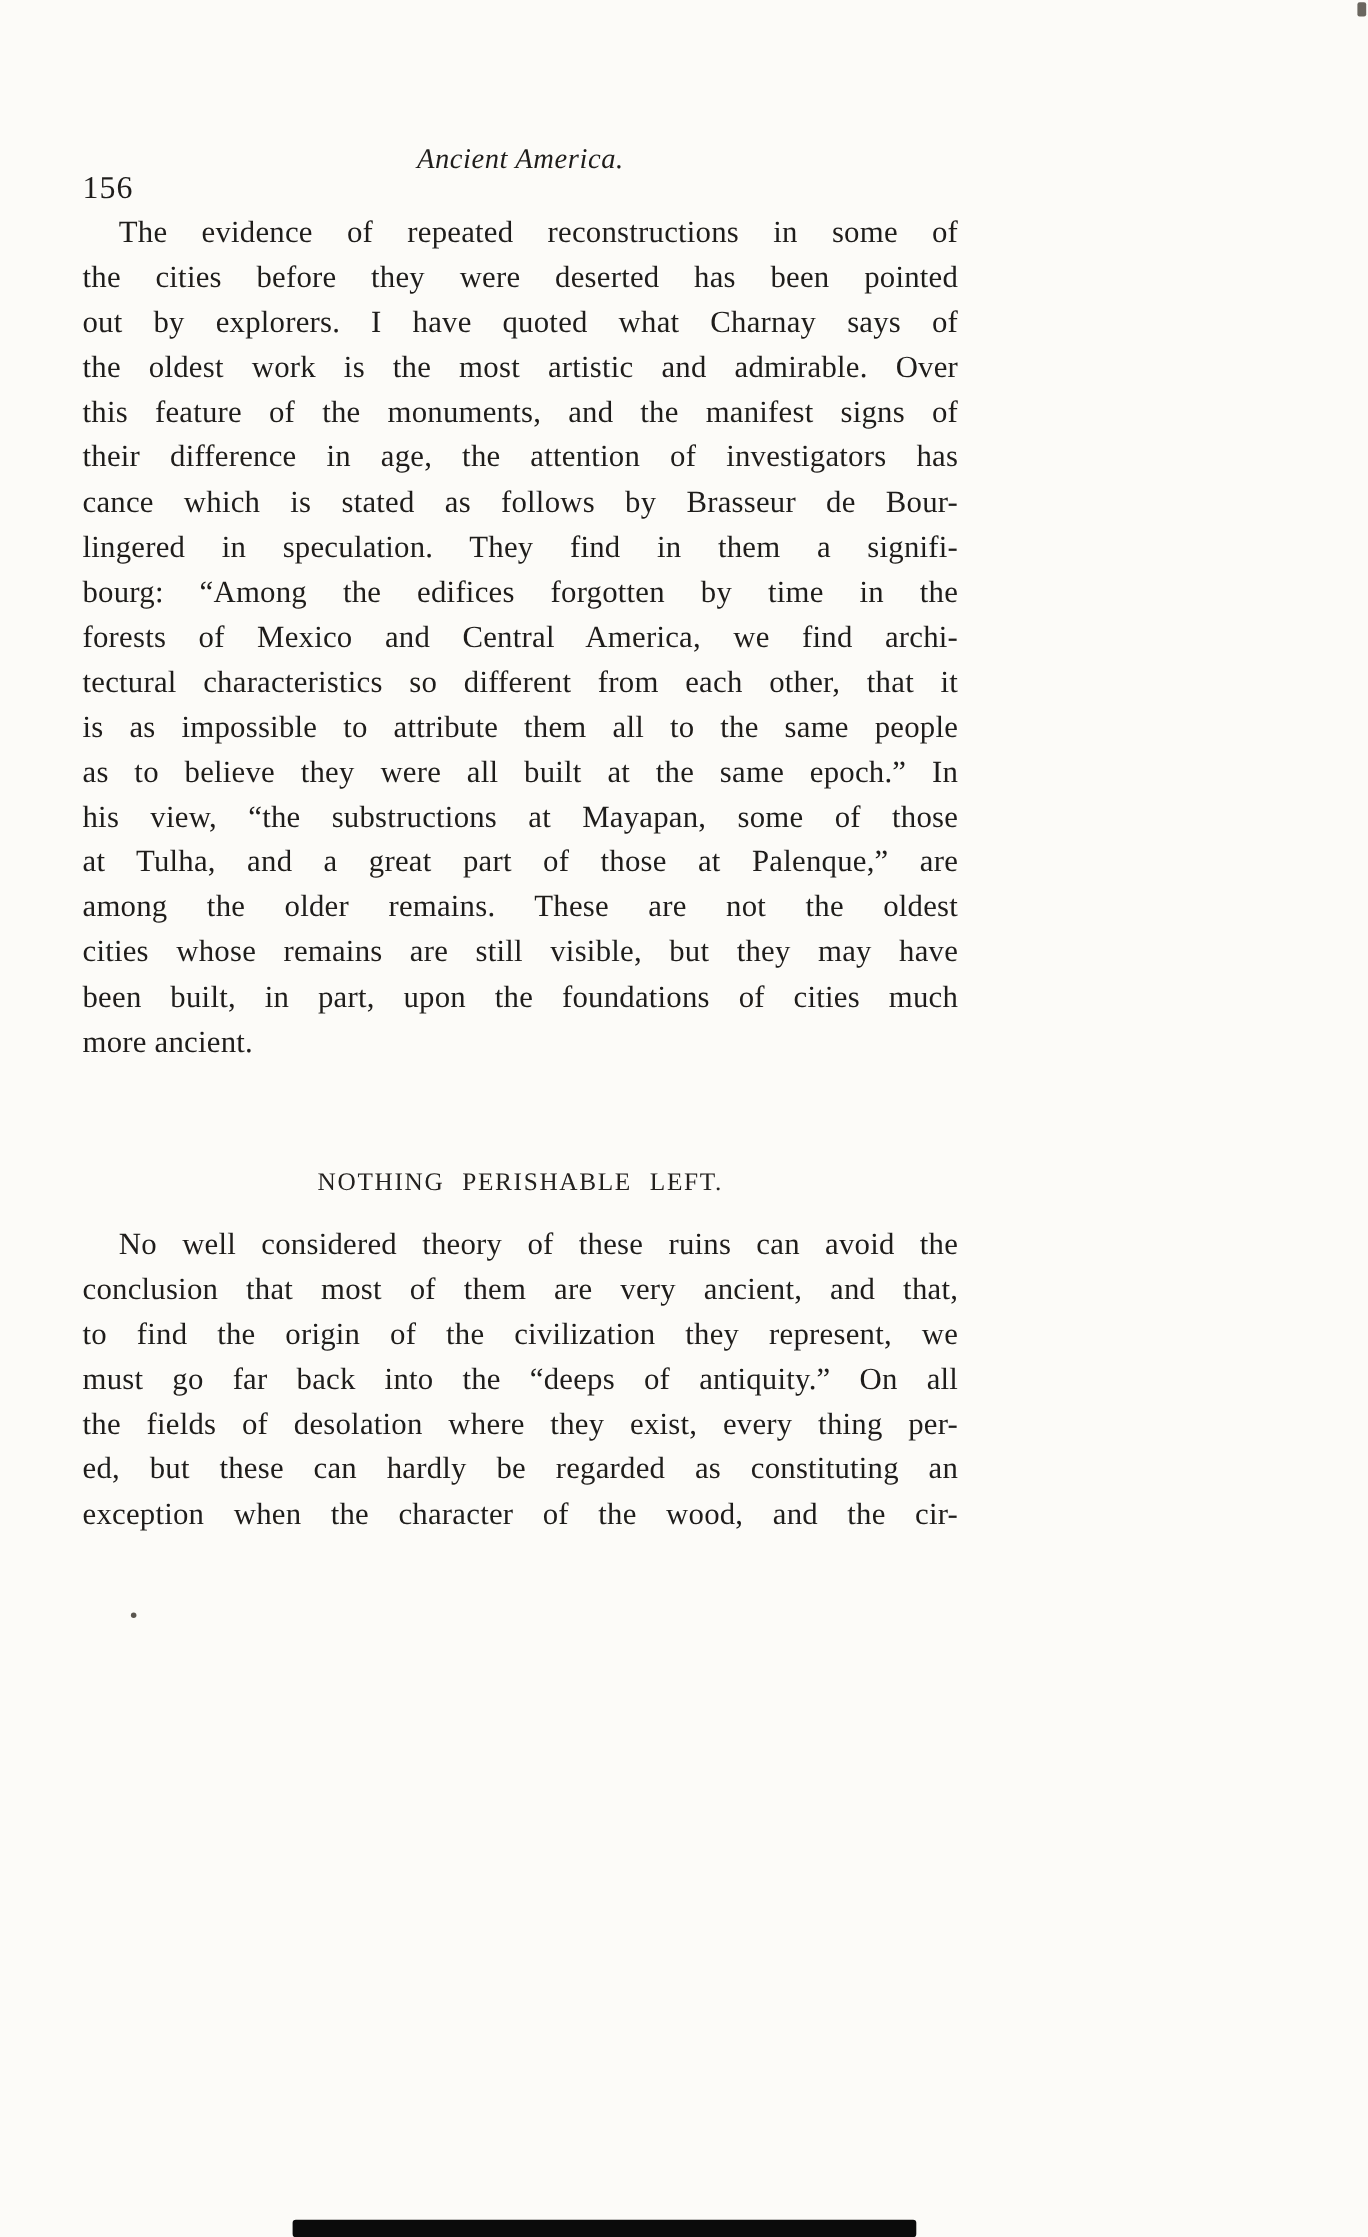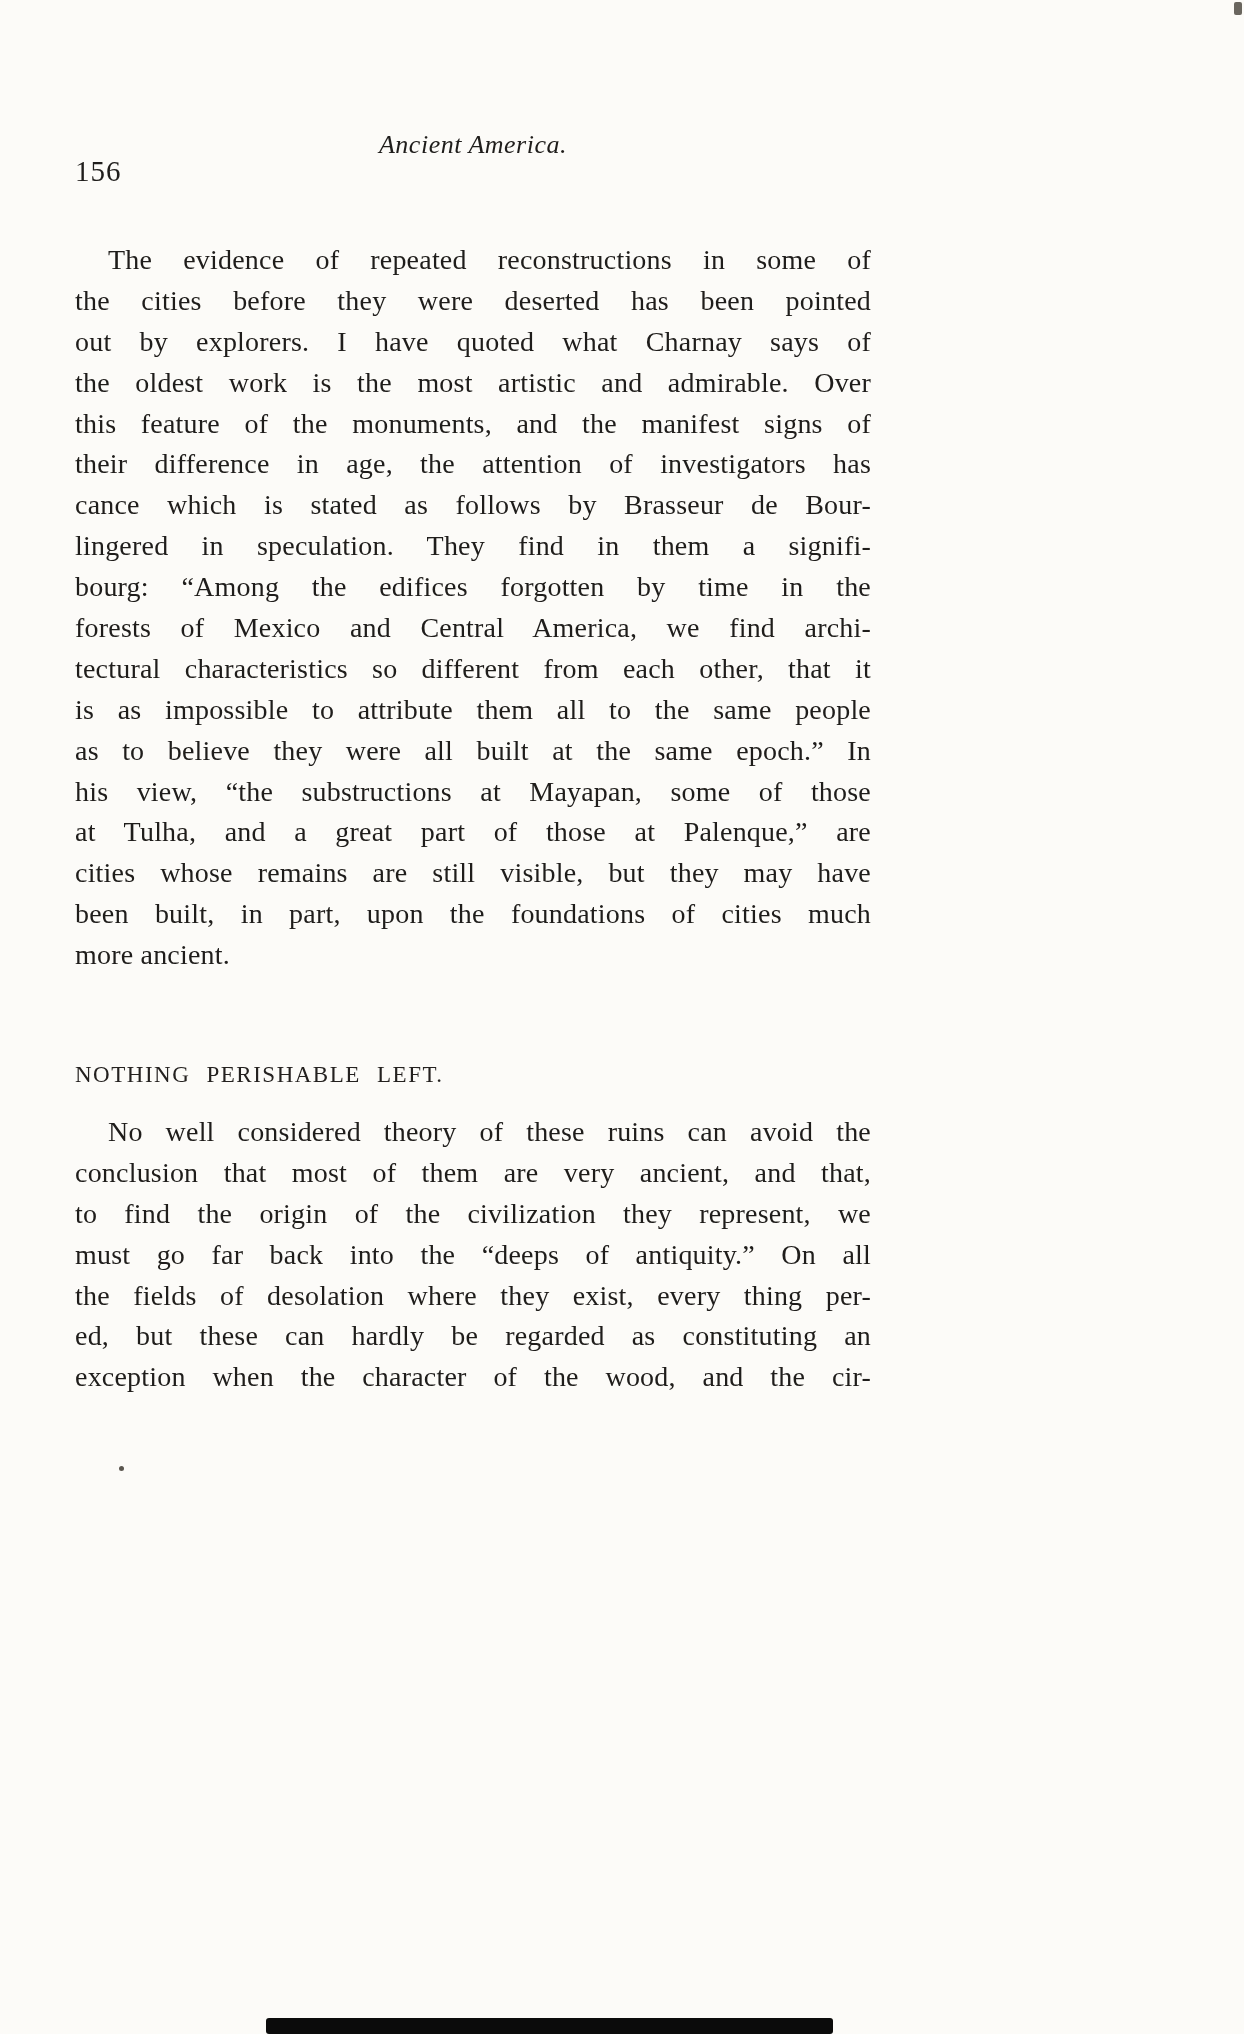--- a/index.html
+++ b/index.html
@@ -53,23 +53,24 @@
     text-align-last: justify;
     white-space: nowrap;
     letter-spacing: 0.2px;
   }
   .para .line.lastline {
     text-align-last: left;
   }
   .para.indent .line:first-child {
     text-indent: 33px;
   }
-  .para1 { top: 192px; margin-top: 48px; }
+  .para1 { top: 192px; }
   .section-heading {
     top: 1062px;
+    text-align: center;
     font-size: 23px;
     letter-spacing: 1.5px;
     word-spacing: 9px;
     color: #24211f;
   }
   .para2 { top: 1112px; }
   
   .ink-dot {
     position: absolute;
     left: 119px;
@@ -117,20 +118,21 @@
       <div class="line">their difference in age, the attention of investigators has</div>
       <div class="line">cance which is stated as follows by Brasseur de Bour-</div>
       <div class="line">lingered in speculation.  They find in them a signifi-</div>
       <div class="line">bourg: “Among the edifices forgotten by time in the</div>
       <div class="line">forests of Mexico and Central America, we find archi-</div>
       <div class="line">tectural characteristics so different from each other, that it</div>
       <div class="line">is as impossible to attribute them all to the same people</div>
       <div class="line">as to believe they were all built at the same epoch.”  In</div>
       <div class="line">his view, “the substructions at Mayapan, some of those</div>
       <div class="line">at Tulha, and a great part of those at Palenque,” are</div>
+      <div class="line">among the older remains.  These are not the oldest</div>
       <div class="line">cities whose remains are still visible, but they may have</div>
       <div class="line">been built, in part, upon the foundations of cities much</div>
       <div class="line lastline">more ancient.</div>
     </div>
 
   <div class="textblock section-heading">NOTHING PERISHABLE LEFT.</div>
 
   <div class="textblock para para2 indent">
       <div class="line">No well considered theory of these ruins can avoid the</div>
       <div class="line">conclusion that most of them are very ancient, and that,</div>

